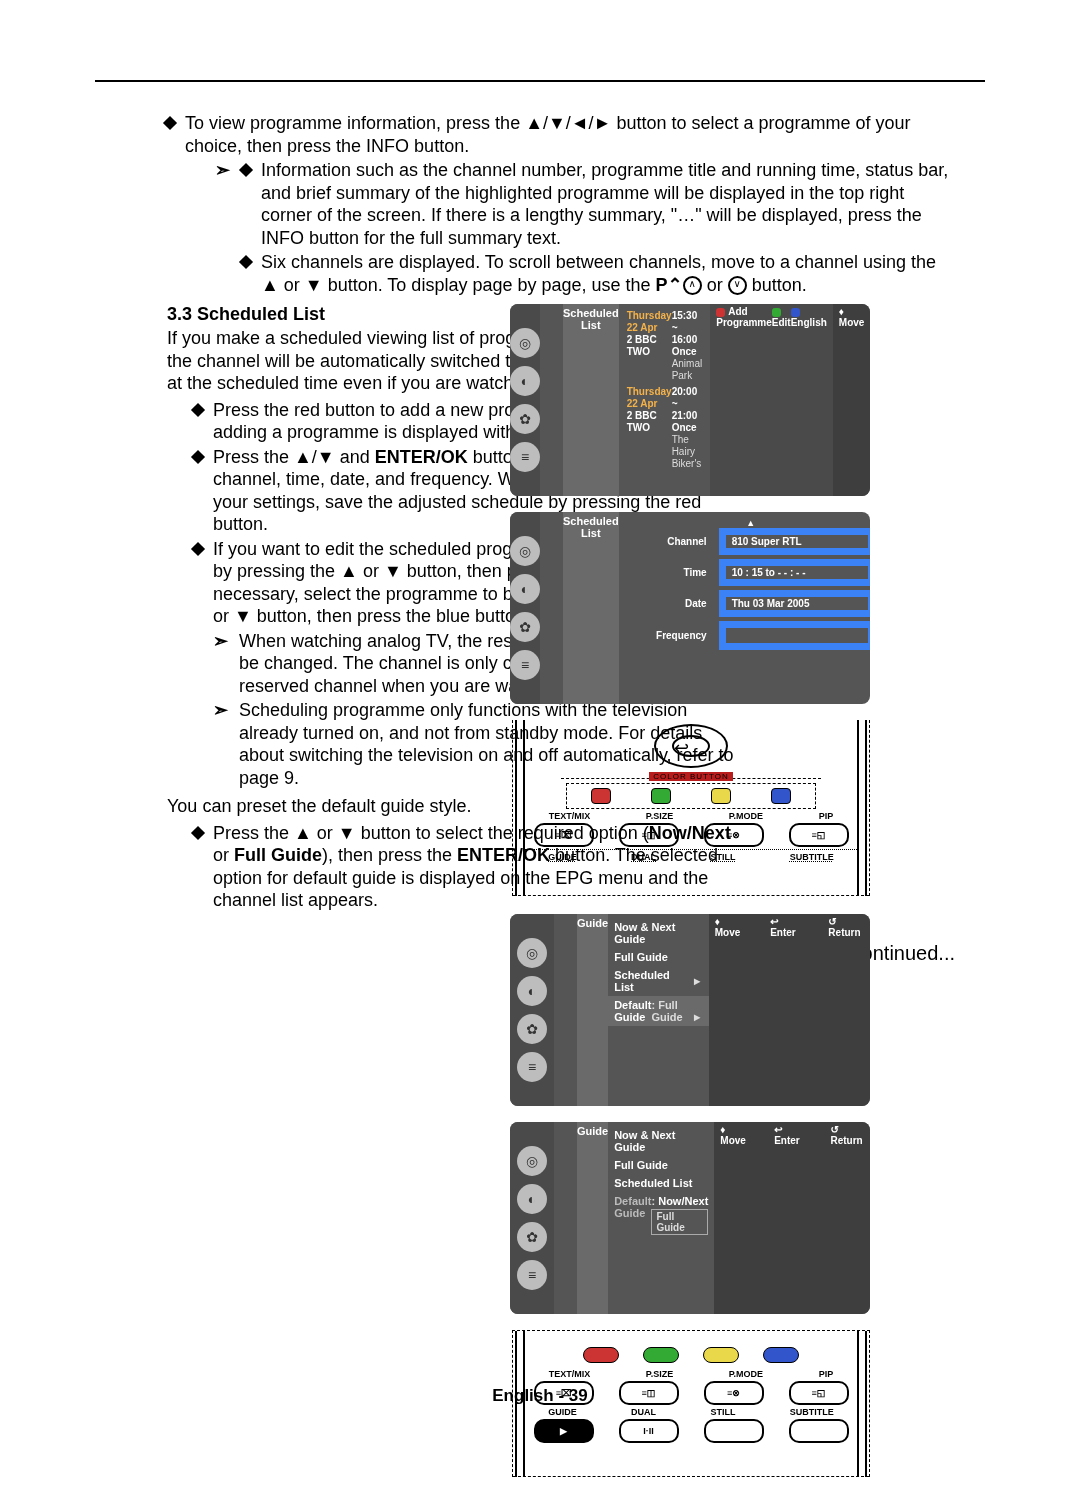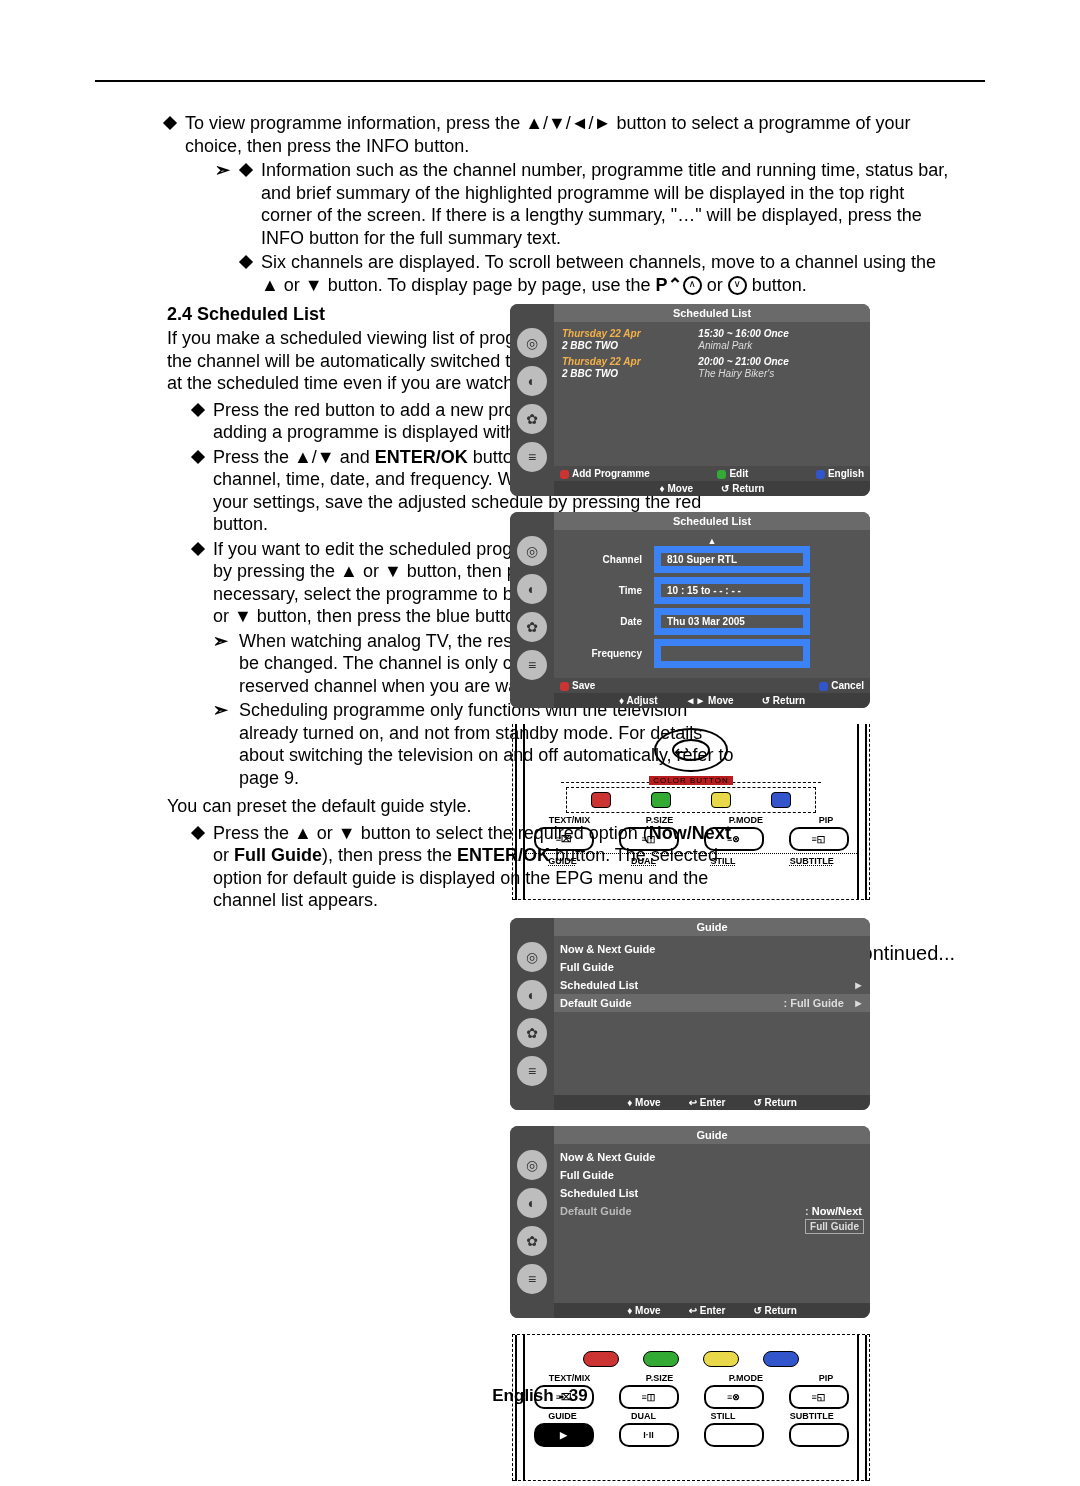--- a/index.html
+++ b/index.html
@@ -81,30 +81,30 @@
   .tv-ic {
     width: 30px; height: 30px;
     border-radius: 50%;
     background: #bdbdbd;
     display: flex;
     align-items: center;
     justify-content: center;
     color: #333;
     font-size: 14px;
   }
-  .tv-main { flex: 1; display: flex; flex-direction: column; }
+  .tv-main { flex: 1; display: flex; flex-direction: row; margin-left: 23px; }
   .tv-title {
     text-align: center;
     padding: 3px 0;
     font-weight: bold;
     background: #6a6a6a;
     font-size: 11px;
   }
   .tv-body { flex: 1; padding: 6px 8px; font-size: 10px; }
-  .sched-row { display: flex; margin-bottom: 4px; font-style: italic; }
+  .sched-row { display: flex; margin-bottom: 4px; }
   .sched-left { flex: 1; color: #f4b24a; font-weight: bold; line-height: 1.2; }
   .sched-left .ch { color: #fff; font-weight: bold; }
   .sched-right { flex: 1.2; line-height: 1.2; }
   .sched-right .when { color: #fff; font-weight: bold; }
   .sched-right .prog { color: #ddd; }
   .tv-bottom {
     display: flex;
     justify-content: space-between;
     padding: 2px 6px;
     font-size: 10px;
@@ -189,21 +189,21 @@
               <span>Six channels are displayed. To scroll between channels, move to a channel using the ▲ or ▼ button. To display page by page, use the </span><b>P⌃</b><span class="circle-icon">∧</span><span> or </span><span class="circle-icon">∨</span><span> button.</span>
             </div>
           </li>
         </ul>
       </div>
     </li>
   </ul>
 
   <div style="position:relative;">
     <div class="text-col">
-      <div class="section-head">2.4  Scheduled List</div>
+      <div class="section-head">3.3  Scheduled List</div>
       <div class="para">If you make a scheduled viewing list of programmes you may like to see, the channel will be automatically switched to the scheduled programme at the scheduled time even if you are watching another programme.</div>
       <ul class="lvl1" style="margin-left:28px;">
         <li>
           <span class="diamond"></span>
           <div class="li-body">Press the red button to add a new programme. The menu for adding a programme is displayed with <b>Channel</b> selected.</div>
         </li>
         <li>
           <span class="diamond"></span>
           <div class="li-body">Press the ▲/▼ and <b>ENTER/OK</b> buttons to set the required channel, time, date, and frequency. When you are satisfied with your settings, save the adjusted schedule by pressing the red button.</div>
         </li>

